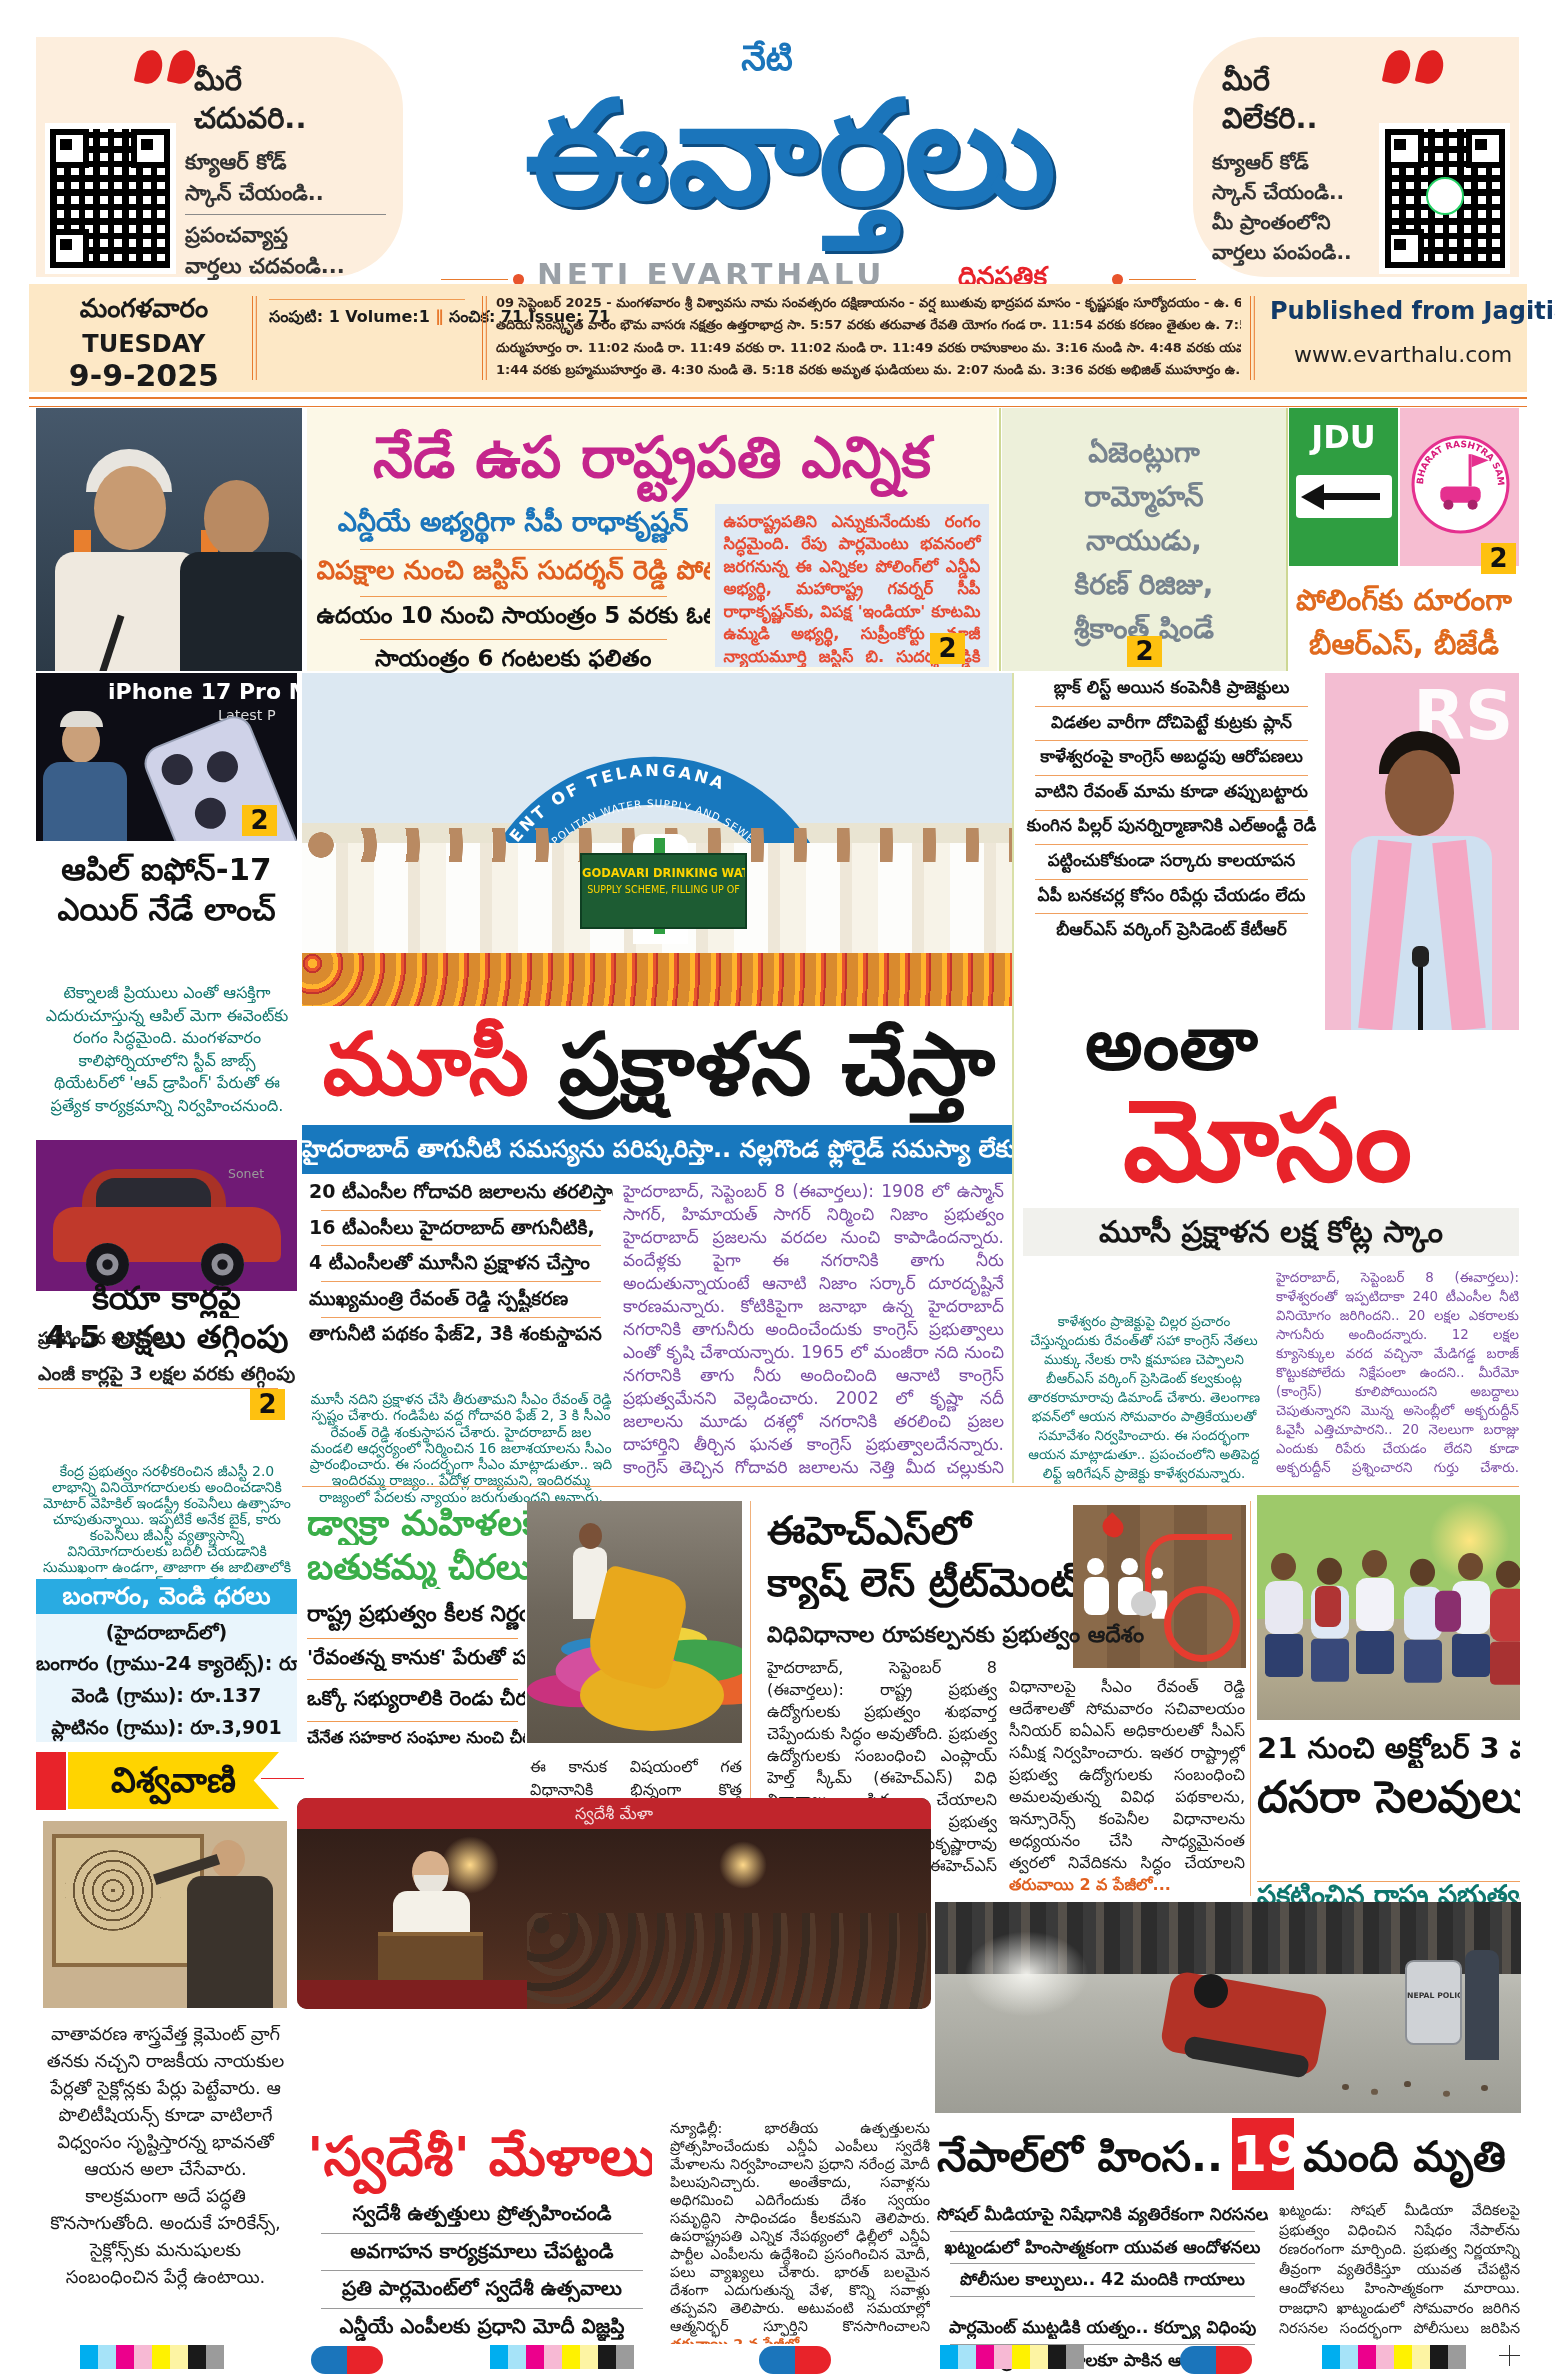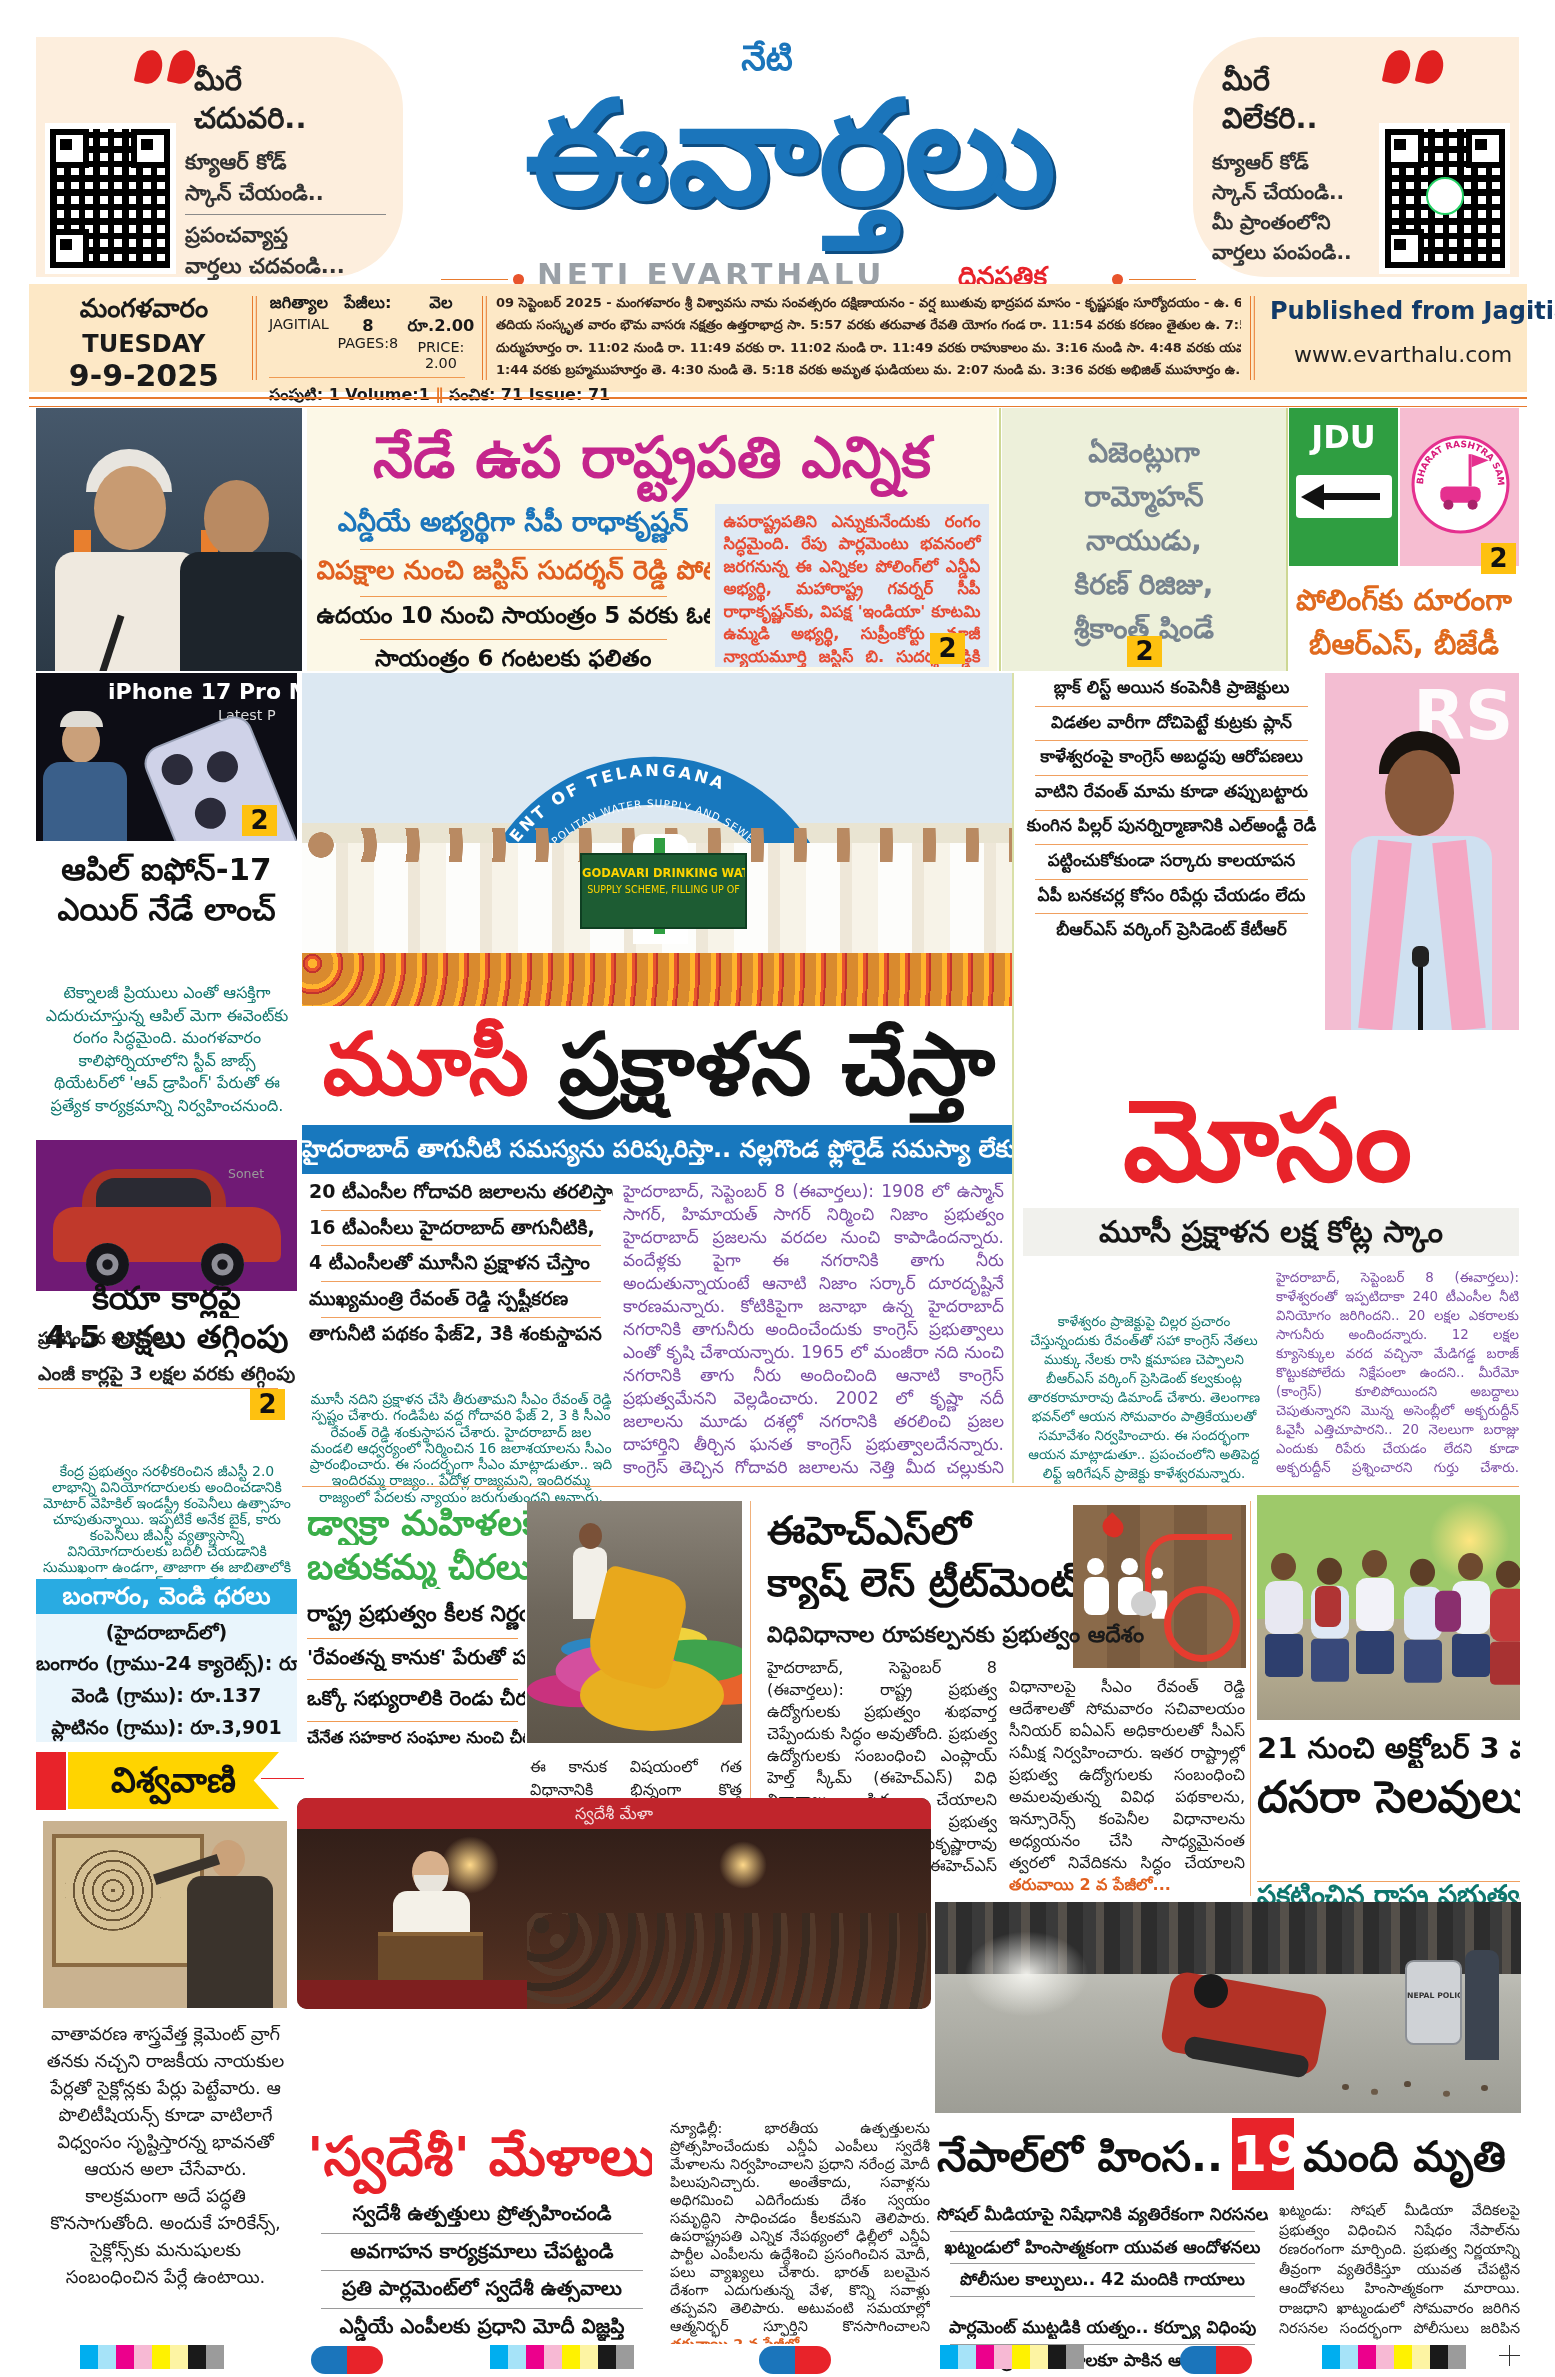--- a/index.html
+++ b/index.html
@@ -97,34 +97,20 @@
   <div class="abs" style="left:1129px;top:279px;width:67px;border-top:1.9px solid #e87a2e;"></div>
 
   <div class="abs" style="left:29px;top:284px;width:1498px;height:108px;background:#fde8c6;">
     <div class="abs c" style="left:14.4px;top:8.6px;width:201px;color:#1a1a1a;">
       <div class="b" style="font-size:26px;">మంగళవారం</div>
       <div class="b" style="font-size:24px;">TUESDAY</div>
       <div class="b" style="font-size:30px;">9-9-2025</div>
     </div>
     <div class="abs" style="left:223px;top:12px;height:84px;border-left:1.4px solid #e87a2e;box-shadow:3.8px 0 0 #e87a2e;"></div>
     <div class="abs" style="left:240px;top:8.6px;width:206px;color:#1a1a1a;">
-      <div style="display:flex;gap:8.6px;align-items:flex-start;">
-        <div class="c">
-          <div class="b" style="font-size:16.3px;">జగిత్యాల</div>
-          <div style="font-size:14.4px;">JAGITIAL</div>
-        </div>
-        <div class="c">
-          <div class="b" style="font-size:16.3px;">పేజీలు: 8</div>
-          <div style="font-size:14.4px;">PAGES:8</div>
-        </div>
-        <div class="c">
-          <div class="b" style="font-size:16.3px;">వెల రూ.2.00</div>
-          <div style="font-size:14.4px;">PRICE: 2.00</div>
-        </div>
-      </div>
       <hr class="ohr" style="width:196px;margin:6.7px 0;">
       <div class="b nw" style="font-size:16px;">
         <span>సంపుటి: 1 Volume:1</span>
         <span style="color:#e87a2e;"> ∥ </span>
         <span>సంచిక: 71 Issue: 71</span>
       </div>
     </div>
     <div class="abs" style="left:453px;top:12px;height:84px;border-left:1.4px solid #e87a2e;box-shadow:3.8px 0 0 #e87a2e;"></div>
     <div class="abs c b clip" style="left:467px;top:7.7px;width:745px;height:93px;font-size:13px;line-height:22.5px;color:#33231a;">
       <div class="nw clip">09 సెప్టెంబర్ 2025 - మంగళవారం శ్రీ విశ్వావసు నామ సంవత్సరం దక్షిణాయనం - వర్ష ఋతువు భాద్రపద మాసం - కృష్ణపక్షం సూర్యోదయం - ఉ. 6:06 సూర్యాస్తమయం - సా. 6:19 తిథి: విదియ సా. 6:28 వరకు తరువాత</div>
@@ -334,20 +320,21 @@
     <div class="abs b" style="right:5.8px;top:3.8px;font-size:67px;color:#ffffff;opacity:.95;">RS</div>
     <div class="abs" style="left:54px;top:58px;width:81px;height:43px;background:#17120e;border-radius:41px 41px 0 0;"></div>
     <div class="headshot" style="left:60px;top:77px;width:69px;height:86px;background:#8a5a3c;"></div>
     <div class="abs" style="left:26px;top:163px;width:141px;height:194px;background:#cfe0f0;border-radius:21.6px 21.6px 0 0;"></div>
     <div class="abs" style="left:43px;top:168px;width:34px;height:189px;background:#f4a7c3;transform:rotate(6deg);"></div>
     <div class="abs" style="left:117px;top:168px;width:34px;height:189px;background:#f4a7c3;transform:rotate(-6deg);"></div>
     <div class="abs" style="left:93px;top:288px;width:4.8px;height:69px;background:#111;"></div>
     <div class="abs" style="left:87px;top:273px;width:17px;height:21px;background:#222;border-radius:6.7px;"></div>
   </div>
 
+  <div class="abs b c nw clip" style="left:1023px;top:1010px;width:297px;height:72px;font-size:72px;line-height:69px;color:#111;">అంతా</div>
   <div class="abs b c nw clip" style="left:1016px;top:1084px;width:503px;height:117px;font-size:113px;line-height:115px;color:#e8232a;">మోసం</div>
   <div class="abs" style="left:1023px;top:1208px;width:496px;height:48px;background:#f1f1ed;">
     <div class="b c nw clip" style="line-height:48px;font-size:30px;color:#161616;">మూసీ ప్రక్షాళన లక్ష కోట్ల స్కాం</div>
   </div>
   <div class="abs c pink clip" style="left:1023px;top:1268px;width:242px;height:211px;font-size:13.4px;line-height:19px;">కాళేశ్వరం ప్రాజెక్టుపై చిల్లర ప్రచారం చేస్తున్నందుకు రేవంత్‌తో సహా కాంగ్రెస్ నేతలు ముక్కు నేలకు రాసి క్షమాపణ చెప్పాలని బీఆర్ఎస్ వర్కింగ్ ప్రెసిడెంట్ కల్వకుంట్ల తారకరామారావు డిమాండ్ చేశారు. తెలంగాణ భవన్‌లో ఆయన సోమవారం పాత్రికేయులతో సమావేశం నిర్వహించారు. ఈ సందర్భంగా ఆయన మాట్లాడుతూ.. ప్రపంచంలోని అతిపెద్ద లిఫ్ట్ ఇరిగేషన్ ప్రాజెక్టు కాళేశ్వరమన్నారు.</div>
   <div class="abs j clip" style="left:1276px;top:1268px;width:243px;height:211px;font-size:13.4px;line-height:19px;">
     <span class="purple">హైదరాబాద్, సెప్టెంబర్ 8 (ఈవార్తలు): కాళేశ్వరంతో ఇప్పటిదాకా 240 టీఎంసీల నీటి వినియోగం జరిగిందని.. 20 లక్షల ఎకరాలకు సాగునీరు అందిందన్నారు. 12 లక్షల క్యూసెక్కుల వరద వచ్చినా మేడిగడ్డ బరాజ్ కొట్టుకపోలేదు నిక్షేపంలా ఉందని.. మీరేమో (కాంగ్రెస్) కూలిపోయిందని అబద్దాలు చెపుతున్నారని మొన్న అసెంబ్లీలో అక్బరుద్దీన్ ఓవైసీ ఎత్తిచూపారని.. 20 నెలలుగా బరాజ్లు ఎందుకు రిపేరు చేయడం లేదని కూడా అక్బరుద్దీన్ ప్రశ్నించారని గుర్తు చేశారు. మొదటినుంచి లక్ష కోట్ల అవినీతి అని కాళేశ్వరంపై కాంగ్రెస్‌లోని ప్రతి ఒక్కరూ తప్పుడు ప్రచారం చేశారన్నారు. రూ.94 వేల కోట్ల ఖర్చు చేసిన ప్రాజెక్టులో రూ.లక్ష కోట్ల కుంభకోణం ఎలా జరుగుతుంది? కేటీఆర్ నిలదీశారు. ఇదంతా రాజకీయ </span>
     
   </div>
 

